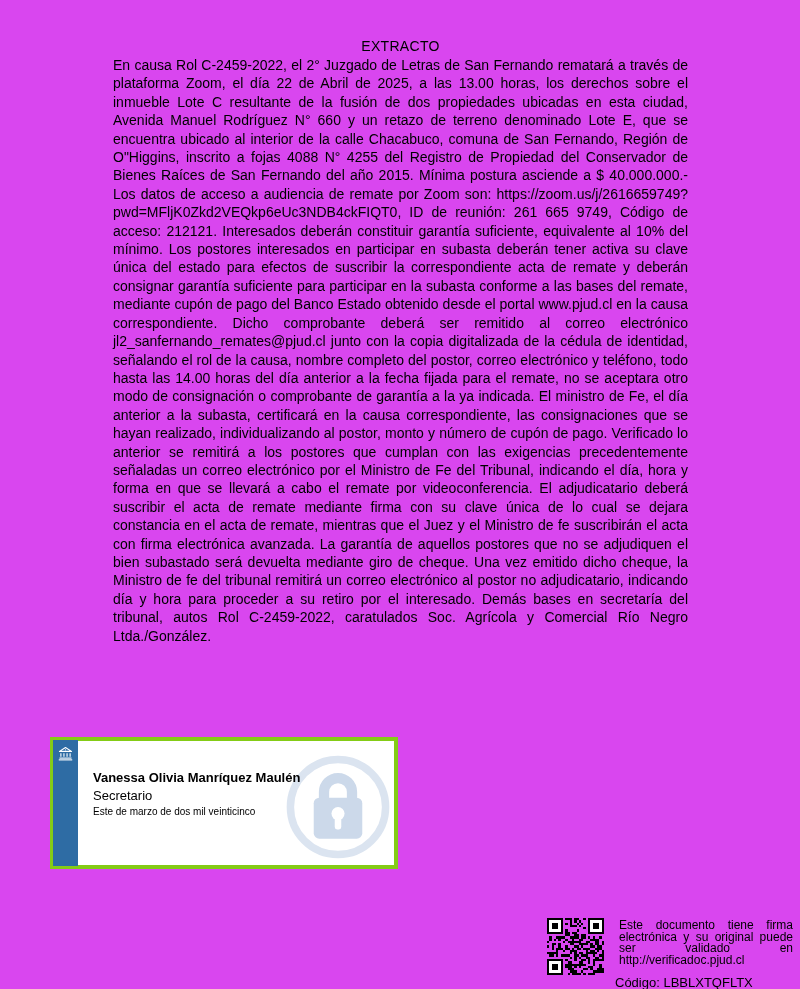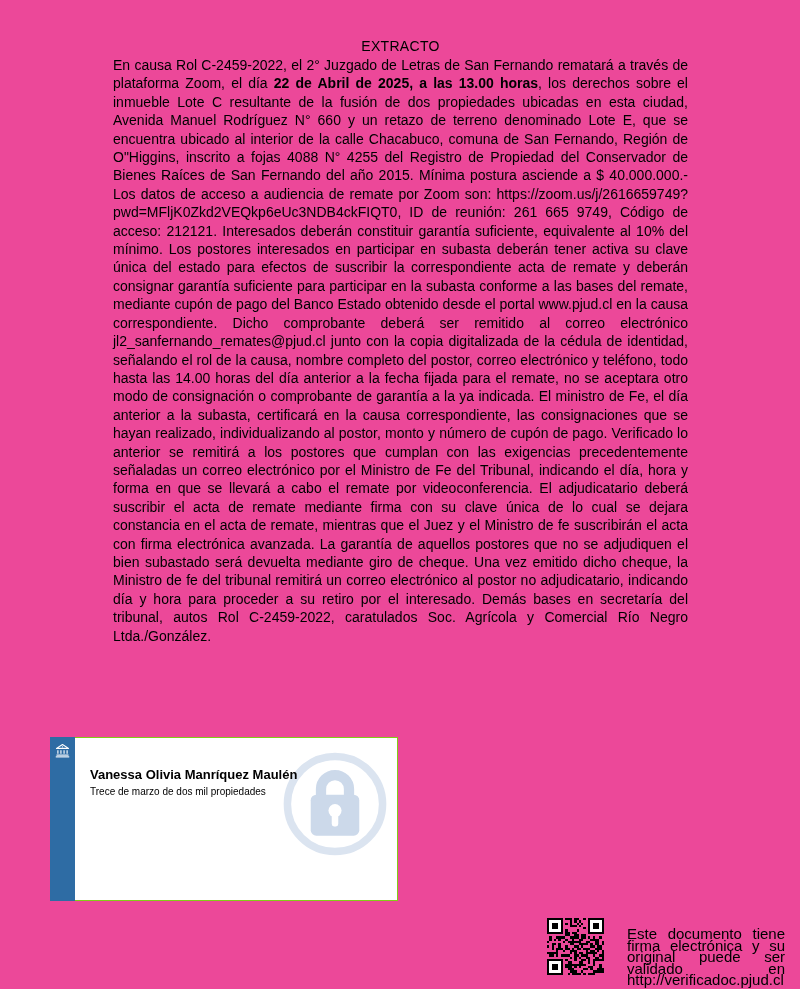--- a/index.html
+++ b/index.html
@@ -2,36 +2,36 @@
 <html><head>
 <meta charset="utf-8">
 <style>
   html,body{margin:0;padding:0;background:#ffffff;}
   body{
     width:800px;height:989px;position:relative;overflow:hidden;
     font-family:"Liberation Sans","DejaVu Sans",sans-serif;
     color:#000;
     -webkit-font-smoothing:antialiased;
   }
-  .page{position:absolute;inset:0;background:#ec4899;}
+  .page{position:absolute;inset:0;background:#d946ef;}
 
   .doc-title{
     position:absolute;left:113px;top:37px;width:575px;
     font-size:14px;line-height:18px;text-align:center;letter-spacing:.3px;
   }
   .doc-body{
     position:absolute;left:113px;top:56px;width:575px;margin:0;
     font-size:14px;line-height:18.4px;text-align:justify;
   }
-  .doc-body b{font-weight:bold;}
+  .doc-body b{font-weight:normal;}
 
   
   .signature-box{
-    position:absolute;left:50px;top:737px;width:348px;height:164px;
-    border:1px solid #84cc16;background:#fff;box-sizing:border-box;
+    position:absolute;left:50px;top:737px;width:348px;height:132px;
+    border:4px solid #84cc16;background:#fff;box-sizing:border-box;
   }
   .sig-bar{
     position:absolute;left:-1px;top:-1px;bottom:-1px;width:25px;
     background:#2e6ca4;
   }
   .sig-bar svg{position:absolute;left:4px;top:5px;width:17px;height:17px;}
   .lock-graphic{
     position:absolute;left:228px;top:10px;width:112px;height:112px;
   }
   .sig-content{
@@ -39,21 +39,21 @@
   }
   .sig-name{font-size:13px;font-weight:bold;line-height:18px;}
   .sig-role,.sig-org{font-size:13px;line-height:17px;}
   .sig-date,.sig-time{font-size:10px;line-height:12px;}
   .sig-date{margin-top:2px;}
 
   
   .verify{position:absolute;left:547px;top:916px;width:245px;}
   .qr{position:absolute;left:0;top:2px;width:57px;height:57px;shape-rendering:crispEdges;}
   .verify-text{position:absolute;left:68px;top:0;width:182px;}
-  .verify-note{margin:12px;font-size:15px;line-height:11.5px;text-align:justify;}
+  .verify-note{margin:4px;font-size:12px;line-height:11.5px;text-align:justify;}
   .verify-code{margin:11px 0 0 0;font-size:13px;line-height:11.5px;}
 </style>
 </head>
 <body>
 
 <div class="page">
 
   <div class="doc-title">EXTRACTO</div>
 
   <p class="doc-body"><span>En causa Rol C-2459-2022, el 2° Juzgado de Letras de San Fernando rematará a través de plataforma Zoom, el día </span><b>22 de Abril de 2025, a las 13.00 horas</b><span>, los derechos sobre el inmueble Lote C resultante de la fusión de dos propiedades ubicadas en esta ciudad, Avenida Manuel Rodríguez N° 660 y un retazo de terreno denominado Lote E, que se encuentra ubicado al interior de la calle Chacabuco, comuna de San Fernando, Región de O"Higgins, inscrito a fojas 4088 N° 4255 del Registro de Propiedad del Conservador de Bienes Raíces de San Fernando del año 2015. Mínima postura asciende a $ 40.000.000.- Los datos de acceso a audiencia de remate por Zoom son: https://zoom.us/j/2616659749?pwd=MFljK0Zkd2VEQkp6eUc3NDB4ckFIQT0, ID de reunión: 261 665 9749, Código de acceso: 212121. Interesados deberán constituir garantía suficiente, equivalente al 10% del mínimo. Los postores interesados en participar en subasta deberán tener activa su clave única del estado para efectos de suscribir la correspondiente acta de remate y deberán consignar garantía suficiente para participar en la subasta conforme a las bases del remate, mediante cupón de pago del Banco Estado obtenido desde el portal www.pjud.cl en la causa correspondiente. Dicho comprobante deberá ser remitido al correo electrónico jl2_sanfernando_remates@pjud.cl junto con la copia digitalizada de la cédula de identidad, señalando el rol de la causa, nombre completo del postor, correo electrónico y teléfono, todo hasta las 14.00 horas del día anterior a la fecha fijada para el remate, no se aceptara otro modo de consignación o comprobante de garantía a la ya indicada. El ministro de Fe, el día anterior a la subasta, certificará en la causa correspondiente, las consignaciones que se hayan realizado, individualizando al postor, monto y número de cupón de pago. Verificado lo anterior se remitirá a los postores que cumplan con las exigencias precedentemente señaladas un correo electrónico por el Ministro de Fe del Tribunal, indicando el día, hora y forma en que se llevará a cabo el remate por videoconferencia. El adjudicatario deberá suscribir el acta de remate mediante firma con su clave única de lo cual se dejara constancia en el acta de remate, mientras que el Juez y el Ministro de fe suscribirán el acta con firma electrónica avanzada. La garantía de aquellos postores que no se adjudiquen el bien subastado será devuelta mediante giro de cheque. Una vez emitido dicho cheque, la Ministro de fe del tribunal remitirá un correo electrónico al postor no adjudicatario, indicando día y hora para proceder a su retiro por el interesado. Demás bases en secretaría del tribunal, autos Rol C-2459-2022, caratulados Soc. Agrícola y Comercial Río Negro Ltda./González.</span></p>
@@ -75,21 +75,22 @@
     <svg class="lock-graphic" viewBox="0 0 120 120">
       <circle cx="60" cy="60" r="51" fill="none" stroke="#dbe4f0" stroke-width="8"></circle>
       <path d="M45 56 L45 44 a15 15 0 0 1 30 0 L75 56" fill="none" stroke="#ccd9ea" stroke-width="11"></path>
       <rect x="34" y="50" width="52" height="44" rx="6" fill="#ccd9ea"></rect>
       <circle cx="60" cy="67" r="7" fill="#ffffff"></circle>
       <rect x="56.5" y="69" width="7" height="15" rx="2.5" fill="#ffffff"></rect>
     </svg>
 
     <div class="sig-content">
       <div class="sig-name">Vanessa Olivia Manríquez Maulén</div>
-      <div class="sig-date">Trece de marzo de dos mil propiedades</div>
+      <div class="sig-role">Secretario</div>
+      <div class="sig-date">Este de marzo de dos mil veinticinco</div>
     </div>
   </div>
 
   <div class="verify">
     <svg class="qr" id="qr-svg" fill="#000000" viewBox="0 0 25 25">
         <rect x="8" y="0" width="1" height="1"></rect>
         <rect x="9" y="0" width="1" height="1"></rect>
         <rect x="10" y="0" width="1" height="1"></rect>
         <rect x="12" y="0" width="1" height="1"></rect>
         <rect x="13" y="0" width="1" height="1"></rect>

